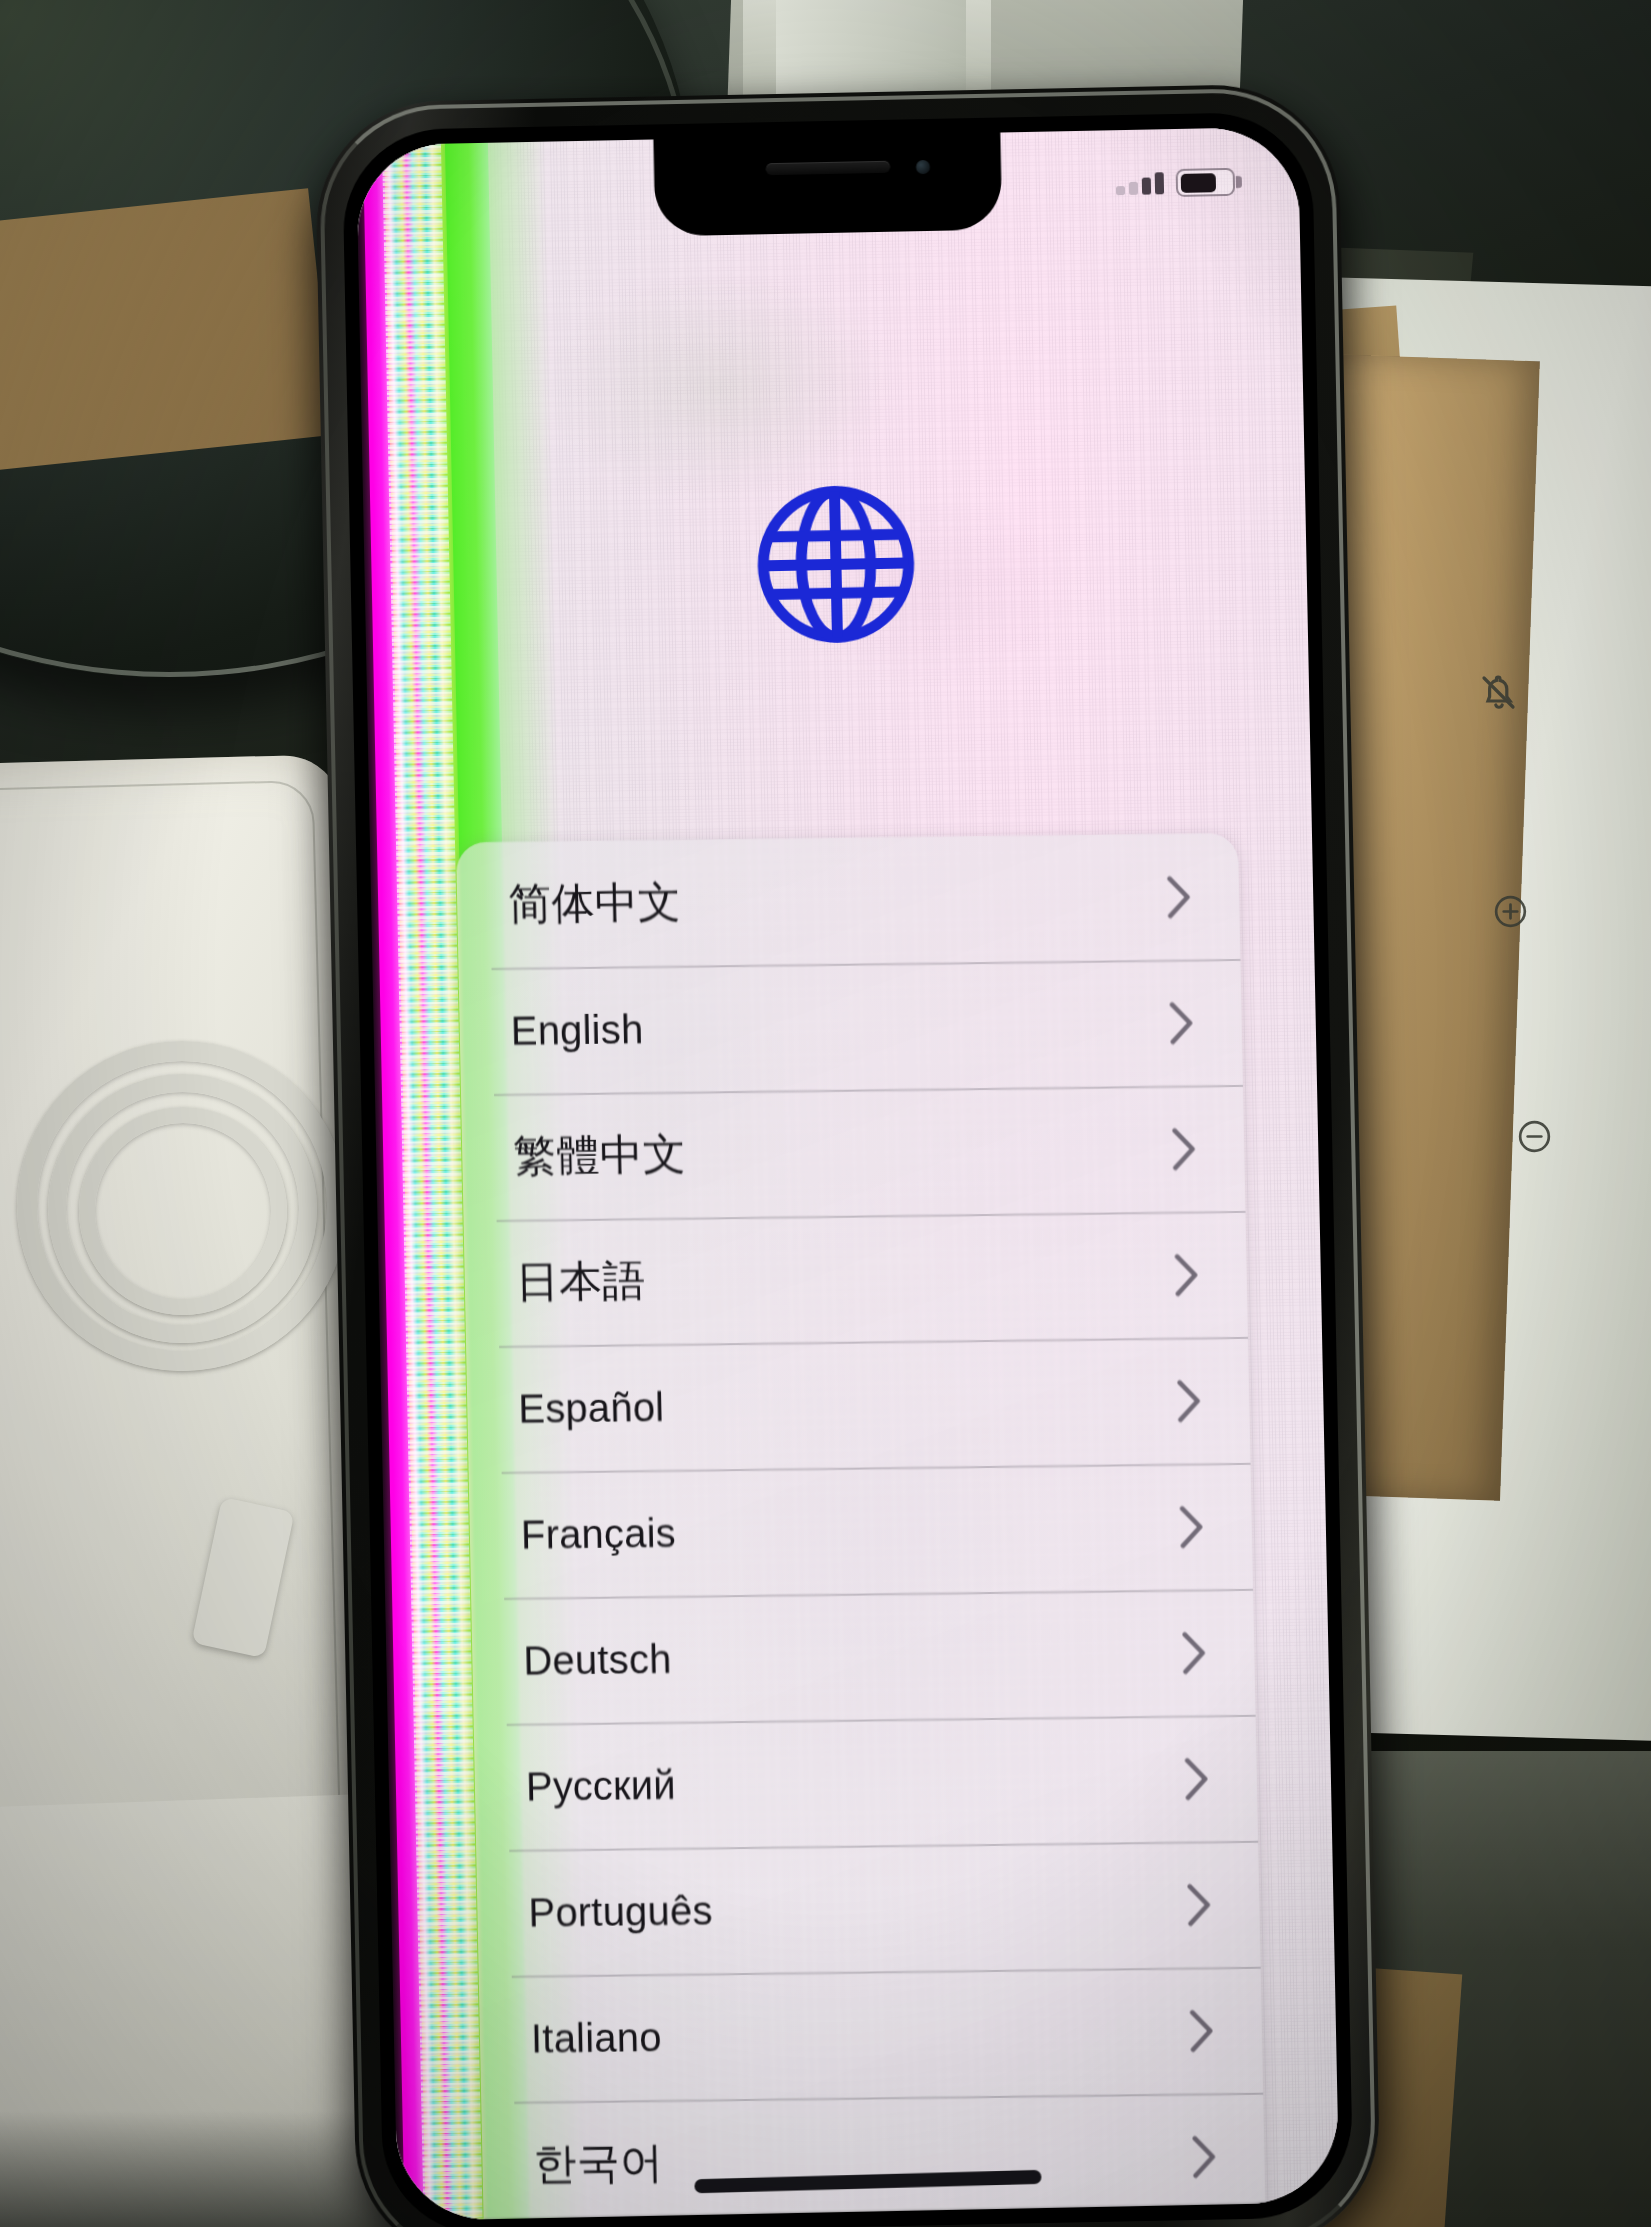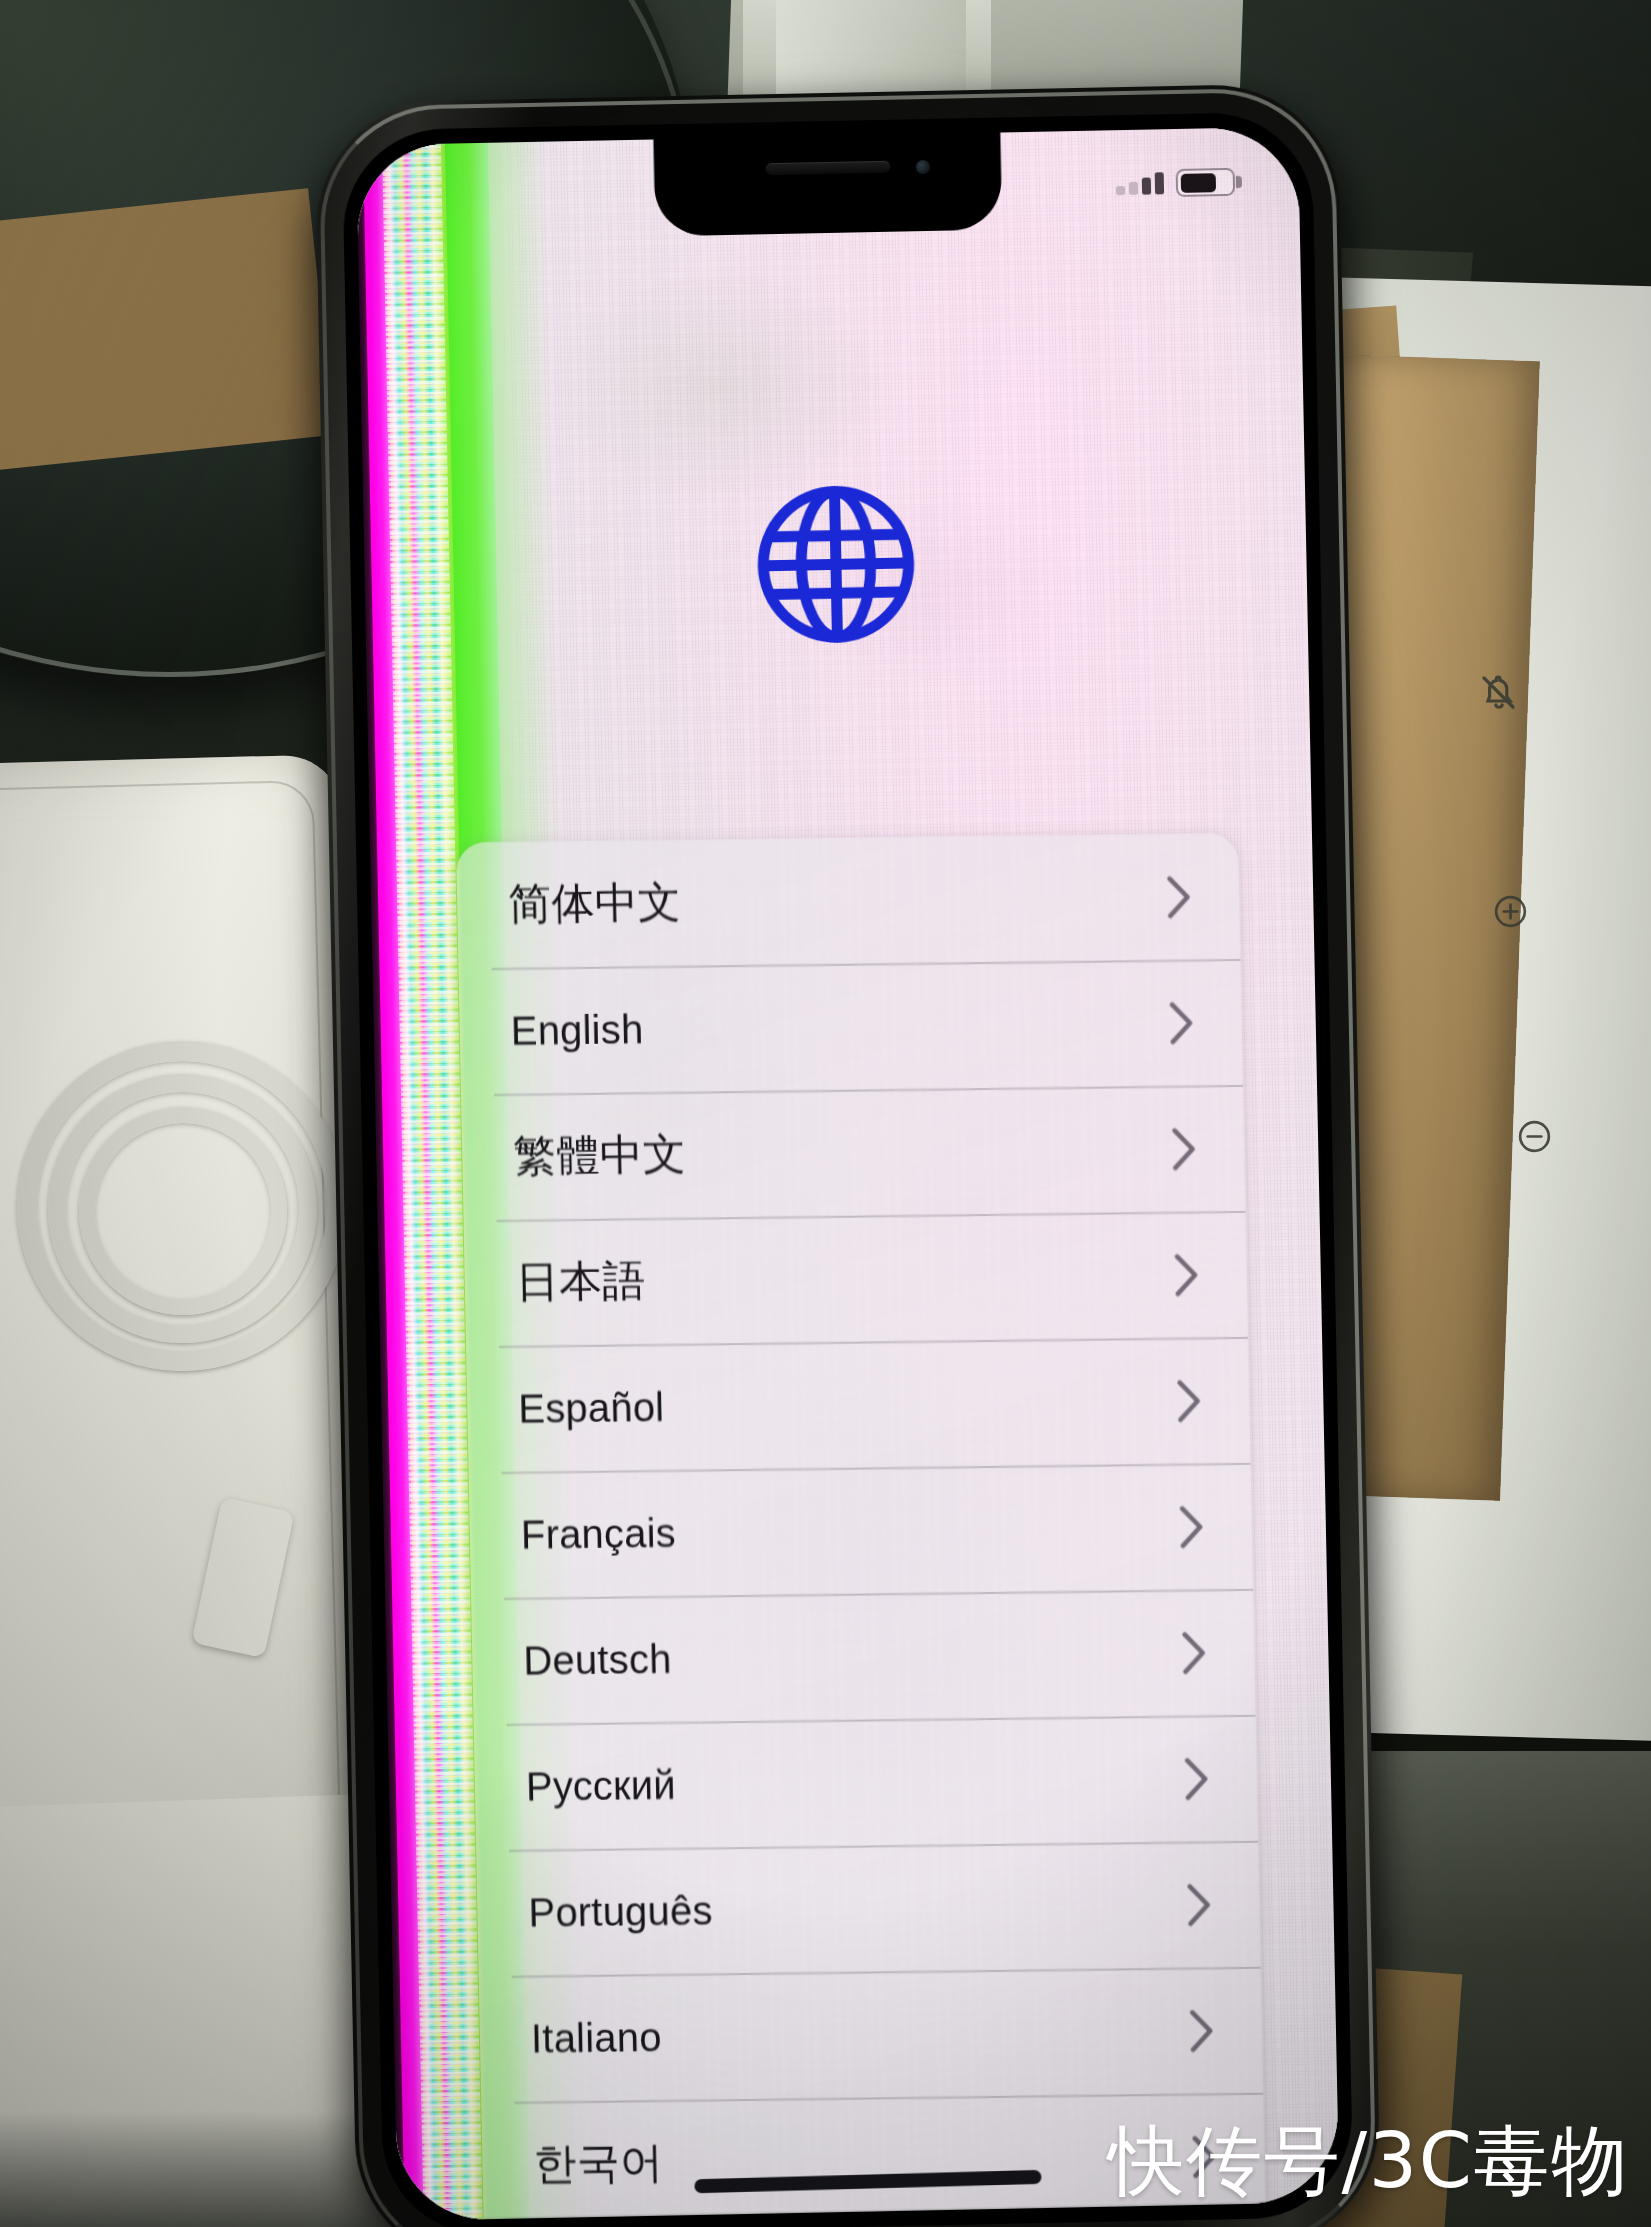--- a/index.html
+++ b/index.html
@@ -509,15 +509,14 @@
 
           <div class="home-ind"></div>
         </div>
 
       </div>
     </div>
   </div>
 
   <div class="photo-cast"></div>
 
-  <div class="watermark">快传号/3C毒物</div>
 </div>
 
 
 </body></html>

